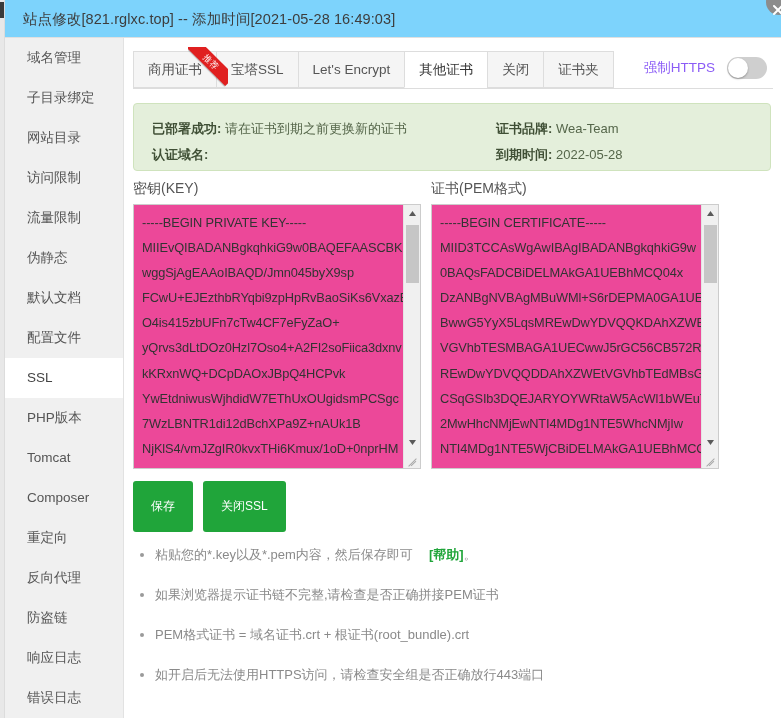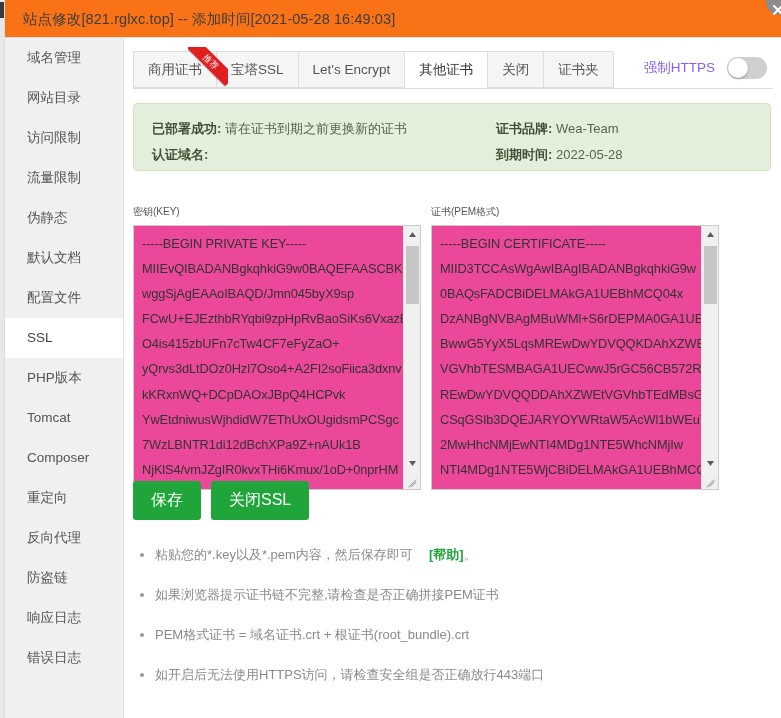--- a/index.html
+++ b/index.html
@@ -28,21 +28,21 @@
     position: absolute; left: 0; top: 2px;
     width: 4px; height: 16px;
     background: #3a3a3a;
   }
 
   
   .titlebar {
     position: absolute; left: 5px; top: 0;
     width: 776px; height: 38px;
     border-bottom: 1px solid #e0e0e0;
-    background: #f97316;
+    background: #7dd3fc;
   }
   .titlebar-text {
     position: absolute;
     left: 18px; top: 10px;
     font-size: 14.5px;
     color: #3d3d3d;
     white-space: nowrap;
     letter-spacing: .1px;
   }
   .close-btn {
@@ -188,25 +188,24 @@
   .alert-r1 { left: 362px; top: 16px; }
   .alert-r2 { left: 362px; top: 42px; }
   .alert-key { font-weight: bold; color: #3f4f35; }
   .alert-val { font-weight: normal; color: #55664a; }
 
   
   .ta-block { position: absolute; top: 142px; }
   .ta-left { left: 8px; width: 288px; }
   .ta-right { left: 306px; width: 288px; }
   .ta-label {
-    font-size: 10px;
+    font-size: 14px;
     color: #555;
     margin-bottom: 6px;
     display: block;
-    margin-top: 25px;
   }
   .ta-box {
     position: relative;
     width: 288px; height: 265px;
     border: 1px solid #ccc;
     background: #ec4899;
     overflow: hidden;
   }
   .ta-text {
     position: absolute;
@@ -254,22 +253,22 @@
     transform: rotate(-45deg);
   }
 
   
   .btnrow { position: absolute; left: 8px; top: 443px; display: flex; gap: 10px; }
   .btn {
     background: #20a53a;
     color: #fff;
     border: none;
     border-radius: 3px;
-    font-size: 16px;
-    padding: 9px 18px;
+    font-size: 12px;
+    padding: 17px 18px;
     cursor: pointer;
     font-family: inherit;
   }
 
   
   .helps { position: absolute; left: 12px; top: 497px; width: 620px; }
   .help-item {
     position: relative;
     padding-left: 18px;
     font-size: 13px;
@@ -300,20 +299,21 @@
     <div class="titlebar-text">站点修改[821.rglxc.top] -- 添加时间[2021-05-28 16:49:03]</div>
     <div class="close-btn">
       <svg width="20" height="20" viewBox="0 0 20 20" aria-hidden="true">
         <path d="M5 5 L13 13 M13 5 L5 13" stroke="#ffffff" stroke-width="2" stroke-linecap="round" fill="none"></path>
       </svg>
     </div>
   </div>
 
   <div class="sidebar" id="sidebar">
       <div class="side-item">域名管理</div>
+      <div class="side-item">子目录绑定</div>
       <div class="side-item">网站目录</div>
       <div class="side-item">访问限制</div>
       <div class="side-item">流量限制</div>
       <div class="side-item">伪静态</div>
       <div class="side-item">默认文档</div>
       <div class="side-item">配置文件</div>
       <div class="side-item active">SSL</div>
       <div class="side-item">PHP版本</div>
       <div class="side-item">Tomcat</div>
       <div class="side-item">Composer</div>

